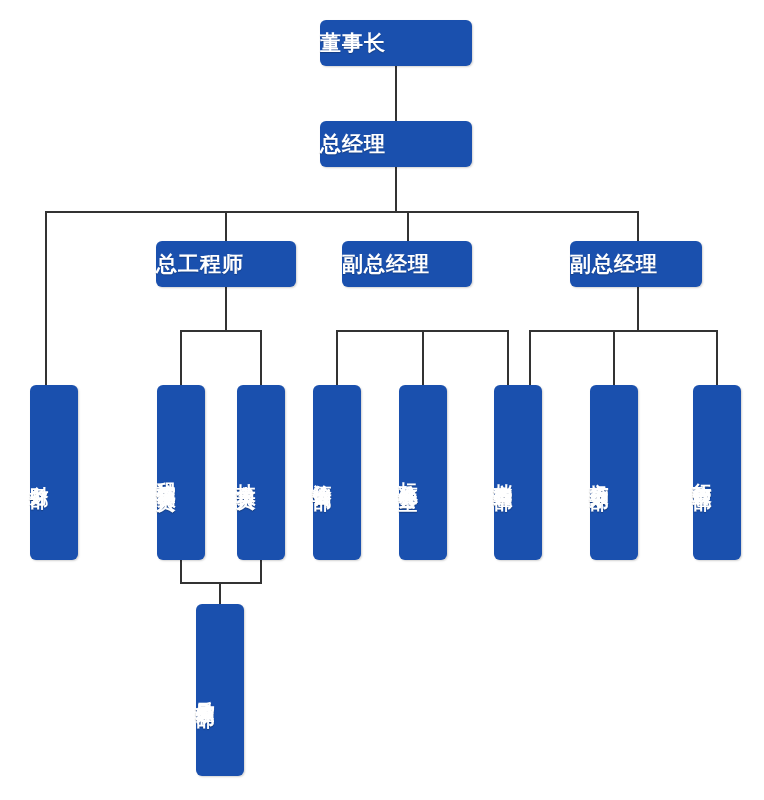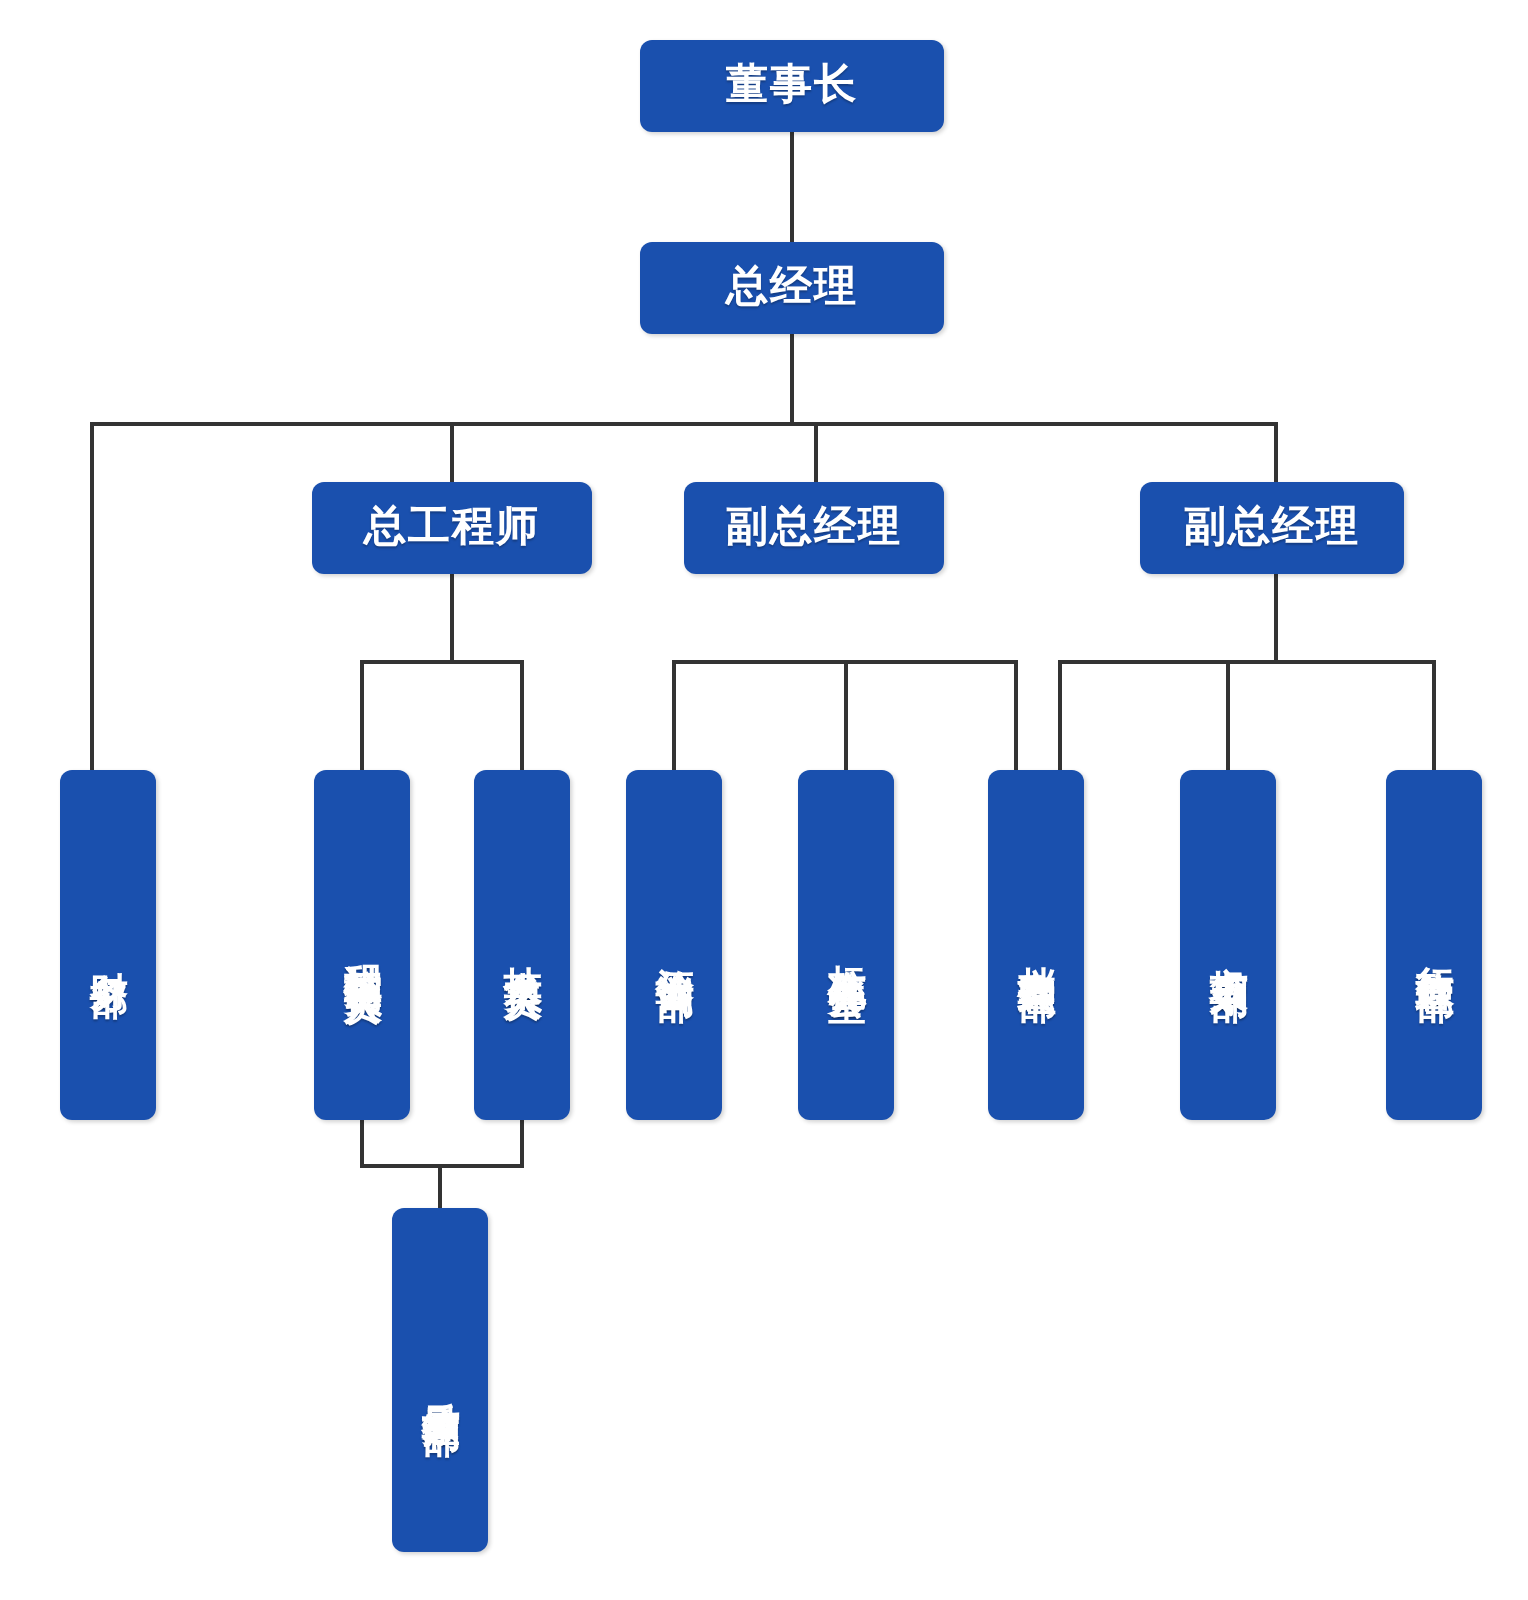--- a/index.html
+++ b/index.html
@@ -18,21 +18,20 @@
   .line.h{height:2px;}
 
   
   .node{
     position:absolute;
     background:#1A50AE;
     border-radius:6px;
     box-sizing:border-box;
     display:flex;
     align-items:center;
-    justify-content:center;
     color:#ffffff;
     box-shadow:1px 1px 2px rgba(0,0,0,0.18);
   }
   .node .label{
     color:#ffffff;
     font-weight:bold;
     letter-spacing:1px;
     white-space:pre;
     text-shadow:0 1px 1px rgba(0,0,0,0.25);
   }

